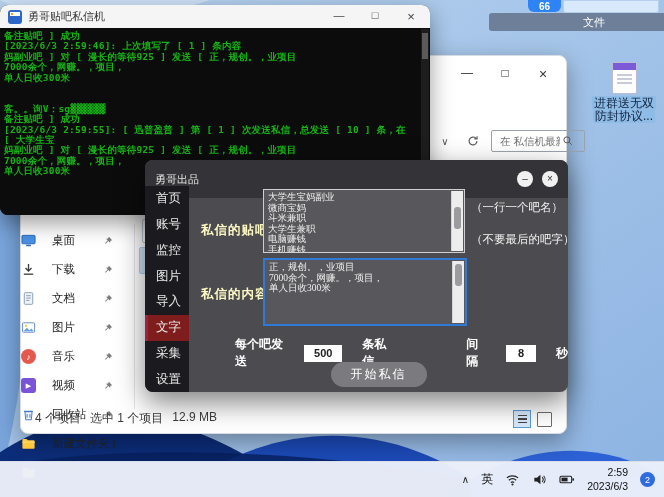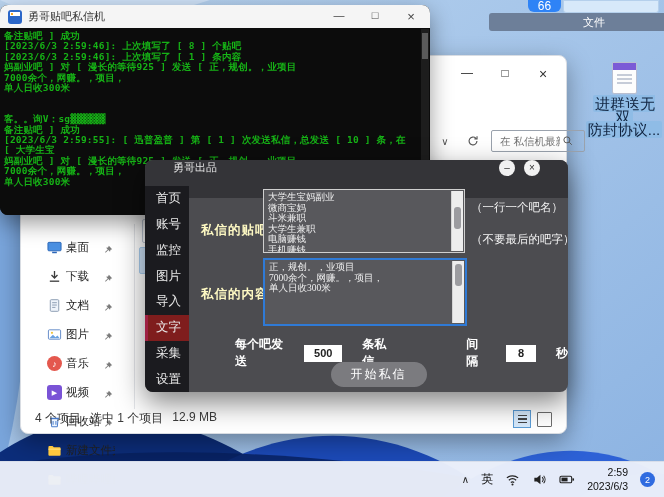--- a/index.html
+++ b/index.html
@@ -5,42 +5,42 @@
   html,body{margin:0;padding:0}
   body{width:664px;height:497px;position:relative;overflow:hidden;
        font-family:"Liberation Sans",sans-serif;background:#9cbfe8}
   
   .wallpaper{position:absolute;inset:0;z-index:0}
   
   .frag-bar{position:absolute;left:489px;top:13px;width:210px;height:18px;z-index:1;
     background:rgba(104,122,146,.93);border-radius:3px 0 0 3px;display:flex;align-items:center;justify-content:center;
     color:#fff;font-size:11px}
   .frag-pill{position:absolute;left:528px;top:0;width:33px;height:12px;z-index:1;background:#2e83f6;
-    border-radius:0 0 6px 6px;color:#fff;font-size:12px;display:flex;align-items:center;justify-content:center;font-weight:normal}
+    border-radius:0 0 6px 6px;color:#fff;font-size:10px;display:flex;align-items:center;justify-content:center;font-weight:bold}
   .frag-box{position:absolute;left:563px;top:0;width:94px;height:11px;z-index:1;background:#d7e9fa;
     border:1px solid #b5d0ec;border-radius:0 0 3px 3px}
   
   .desk-ico{position:absolute;left:585px;top:62px;width:78px;z-index:1;text-align:center}
   .desk-ico .art{width:23px;height:30px;margin:0 auto;background:#fdfdfd;border:1px solid #b9bfd0;border-radius:2px;position:relative}
   .desk-ico .art::before{content:"";position:absolute;left:0;right:0;top:0;height:7px;background:#7b5bd6}
   .desk-ico .art::after{content:"";position:absolute;left:4px;right:4px;top:11px;height:10px;
      background:repeating-linear-gradient(#c6ccd8 0 2px,transparent 2px 4px)}
-  .desk-label{margin-top:3px;font-size:15px;line-height:13px;color:#10233f}
+  .desk-label{margin-top:3px;font-size:12px;line-height:13px;color:#10233f}
   .desk-label span{background:#8fbce6;padding:0 2px;border-radius:2px}
   
   .explorer{position:absolute;left:20px;top:55px;width:545px;height:377px;z-index:2;background:#fff;
     border-radius:8px;box-shadow:0 8px 24px rgba(0,0,0,.35);border:1px solid #d9dde3}
   .exp-controls{position:absolute;top:10px;right:16px;display:flex;gap:24px;color:#333;font-size:12px}
   .exp-controls span{width:14px;text-align:center;cursor:default}
   .exp-toolbar{position:absolute;top:74px;left:414px;display:flex;align-items:center;gap:8px}
   .exp-btn{width:20px;height:20px;display:flex;align-items:center;justify-content:center;color:#555;font-size:10px}
   .exp-search{width:82px;height:20px;border:1px solid #9aa2ad;border-radius:2px;display:flex;align-items:center;padding:0 4px 0 6px}
   .exp-search input{border:none;outline:none;width:60px;font-size:10.5px;color:#555;font-family:inherit;background:transparent}
   .exp-side{position:absolute;left:0;top:170px;width:94px}
-  .side-row{height:29px;display:flex;align-items:flex-end;padding-left:26px;gap:4px;font-size:11.5px;color:#1f1f1f}
+  .side-row{height:29px;display:flex;align-items:center;padding-left:0;gap:16px;font-size:11.5px;color:#1f1f1f}
   .side-row .lbl{white-space:nowrap;overflow:hidden;flex:1}
   .side-row .pin{margin-right:2px;flex:none}
   .exp-divider{position:absolute;left:113px;top:168px;bottom:24px;width:1px;background:#e4e6ea}
   .exp-strip{position:absolute;left:118px;top:163px;width:26px}
   .doc-frag{width:18px;height:22px;background:#fff;border:1px solid #c0c9d6;border-radius:2px;margin-left:3px;position:relative}
   .doc-frag::after{content:"";position:absolute;left:3px;right:3px;top:4px;height:12px;
      background:repeating-linear-gradient(#9fb4d0 0 2px,transparent 2px 4px)}
   .sel-ico{margin-top:4px;width:24px;height:25px;background:#cde2f7;border:1px solid #a9cdee;border-radius:2px;
      display:flex;align-items:center;justify-content:center}
   .app-ico{width:14px;height:14px;background:#2b66c8;border-radius:3px;position:relative;flex:none}
@@ -59,21 +59,21 @@
   .term-ctl{display:flex;gap:22px;color:#444;font-size:11px;margin-right:4px}
   .term-ctl span{width:14px;text-align:center}
   .term-body{position:absolute;top:23px;left:0;right:0;bottom:0;background:#0c0c0c;padding:3px 14px 0 4px;overflow:hidden}
   .tline{font-family:"DejaVu Sans Mono",monospace;font-size:9.5px;line-height:10.4px;min-height:10.4px;
     color:#16b216;white-space:pre-wrap;font-weight:bold;letter-spacing:.2px}
   .term-scroll{position:absolute;top:24px;right:1px;bottom:2px;width:8px;background:#1d1d1d}
   .term-scroll i{display:block;width:6px;margin:4px auto 0;height:26px;background:#5a5a5a}
   
   .app{position:absolute;left:145px;top:160px;width:423px;height:232px;z-index:4;background:#4c4c50;
     border-radius:8px;overflow:hidden;box-shadow:0 10px 28px rgba(0,0,0,.5)}
-  .app-title{height:38px;background:#343438;display:flex;align-items:flex-start;padding:0 28px;color:#e3e3e3;font-size:11px}
+  .app-title{height:38px;background:#343438;display:flex;align-items:center;padding:0 10px;color:#e3e3e3;font-size:11px}
   .app-title .t{flex:1}
   .circle-btn{width:16px;height:16px;border-radius:50%;background:#f1f1f1;color:#333;display:flex;align-items:center;
     justify-content:center;font-size:10px;margin-left:9px;line-height:1}
   .app-body{position:absolute;top:26px;left:0;right:0;bottom:0;display:flex}
   .app-nav{width:44px;background:#1b1b1f;display:flex;flex-direction:column}
   .nav-item{flex:1;display:flex;align-items:center;justify-content:center;color:#e8e8e8;font-size:12.5px;border-left:3px solid transparent}
   .nav-item.sel{background:#7f1d1d;border-left-color:#9e2043}
   .app-main{position:relative;flex:1}
   .fld-label{position:absolute;left:12px;color:#fef9c3;font-size:12.5px;font-weight:600;letter-spacing:1px}
   .ta-wrap{position:absolute;left:74px;width:200px;background:#58585c;border:1px solid #cfcfcf}
@@ -272,21 +272,20 @@
     <span class="app-ico"></span>
     <span class="t">勇哥贴吧私信机</span>
     <div class="term-ctl">
       <span>—</span>
       <span>□</span>
       <span style="font-size:13px">×</span>
     </div>
   </div>
   <div class="term-body">
     <div class="tline">备注贴吧 ] 成功</div>
-    <div class="tline">[2023/6/3 2:59:46]: 上次填写了 [ 8 ] 个贴吧</div>
     <div class="tline">[2023/6/3 2:59:46]: 上次填写了 [ 1 ] 条内容</div>
     <div class="tline">妈副业吧 ] 对 [ 漫长的等待925 ] 发送 [ 正，规创。，业项目</div>
     <div class="tline">7000余个，网赚。，项目，</div>
     <div class="tline">单人日收300米</div>
     <div class="tline"></div>
     <div class="tline"></div>
     <div class="tline">客。。询V：sg▓▓▓▓▓▓</div>
     <div class="tline">备注贴吧 ] 成功</div>
     <div class="tline">[2023/6/3 2:59:55]: [ 迅普盈普 ] 第 [ 1 ] 次发送私信，总发送 [ 10 ] 条，在 [ 大学生宝</div>
     <div class="tline">妈副业吧 ] 对 [ 漫长的等待925 ] 发送 [ 正，规创。，业项目</div>

